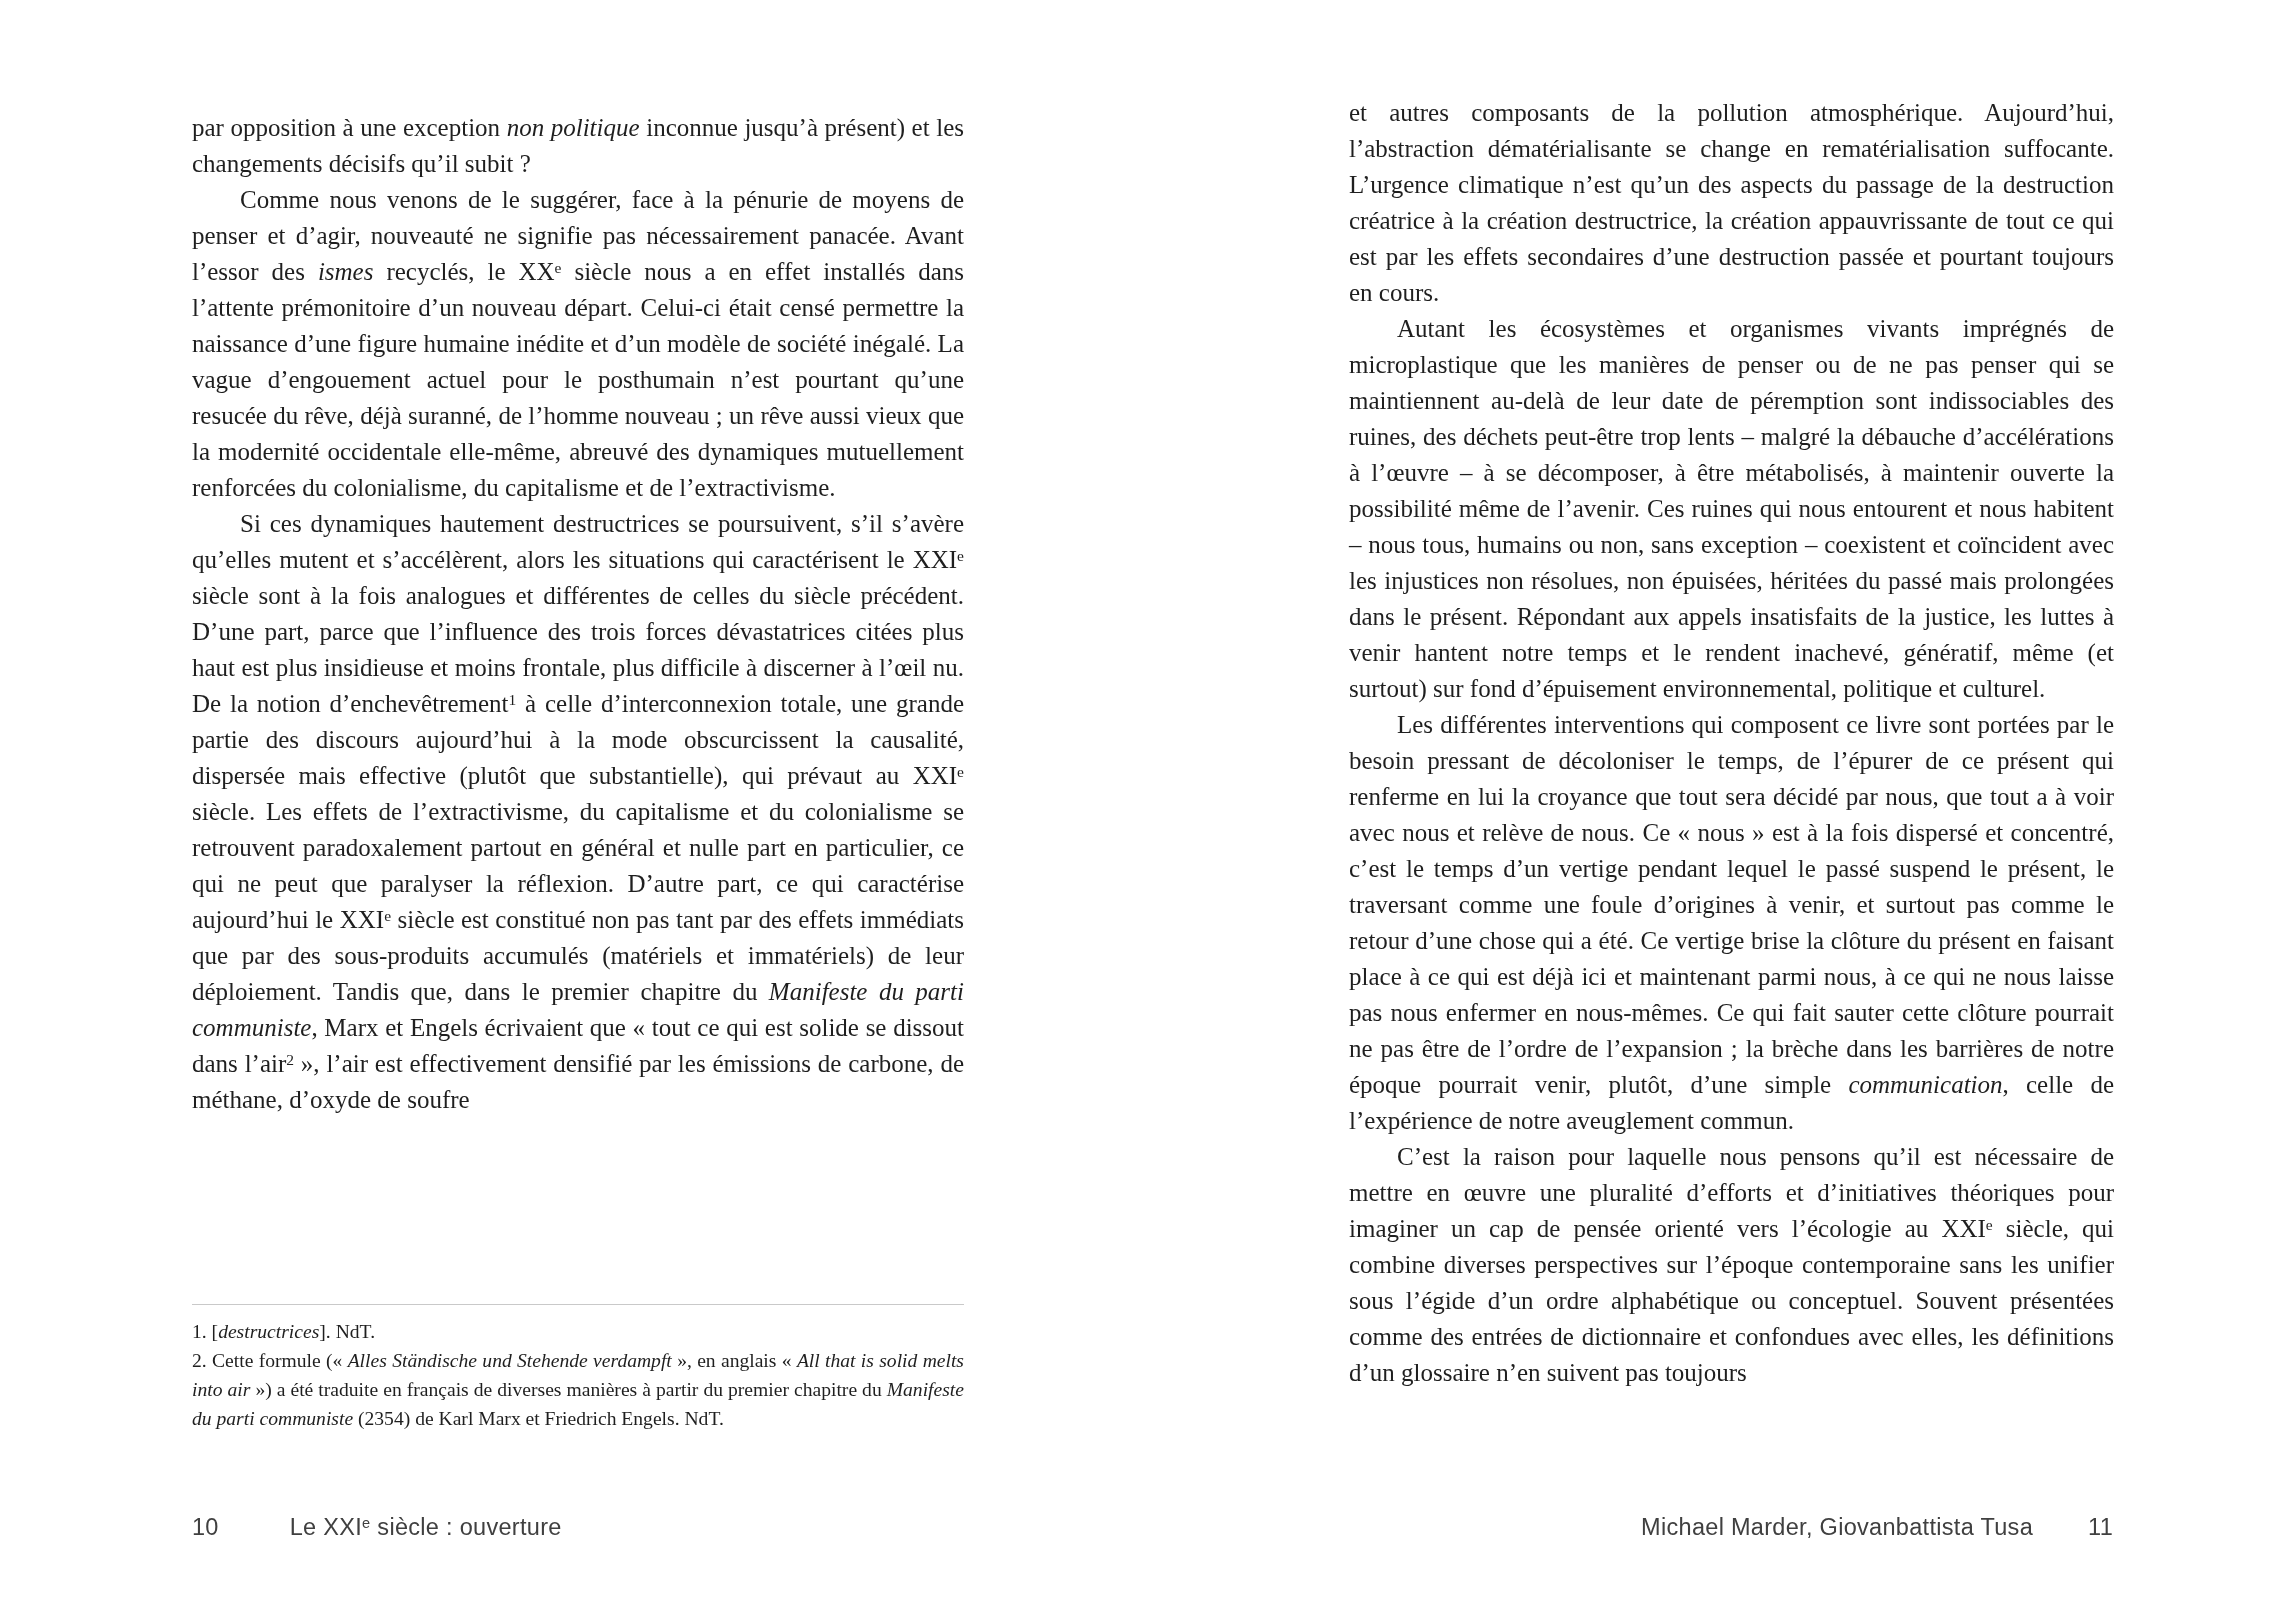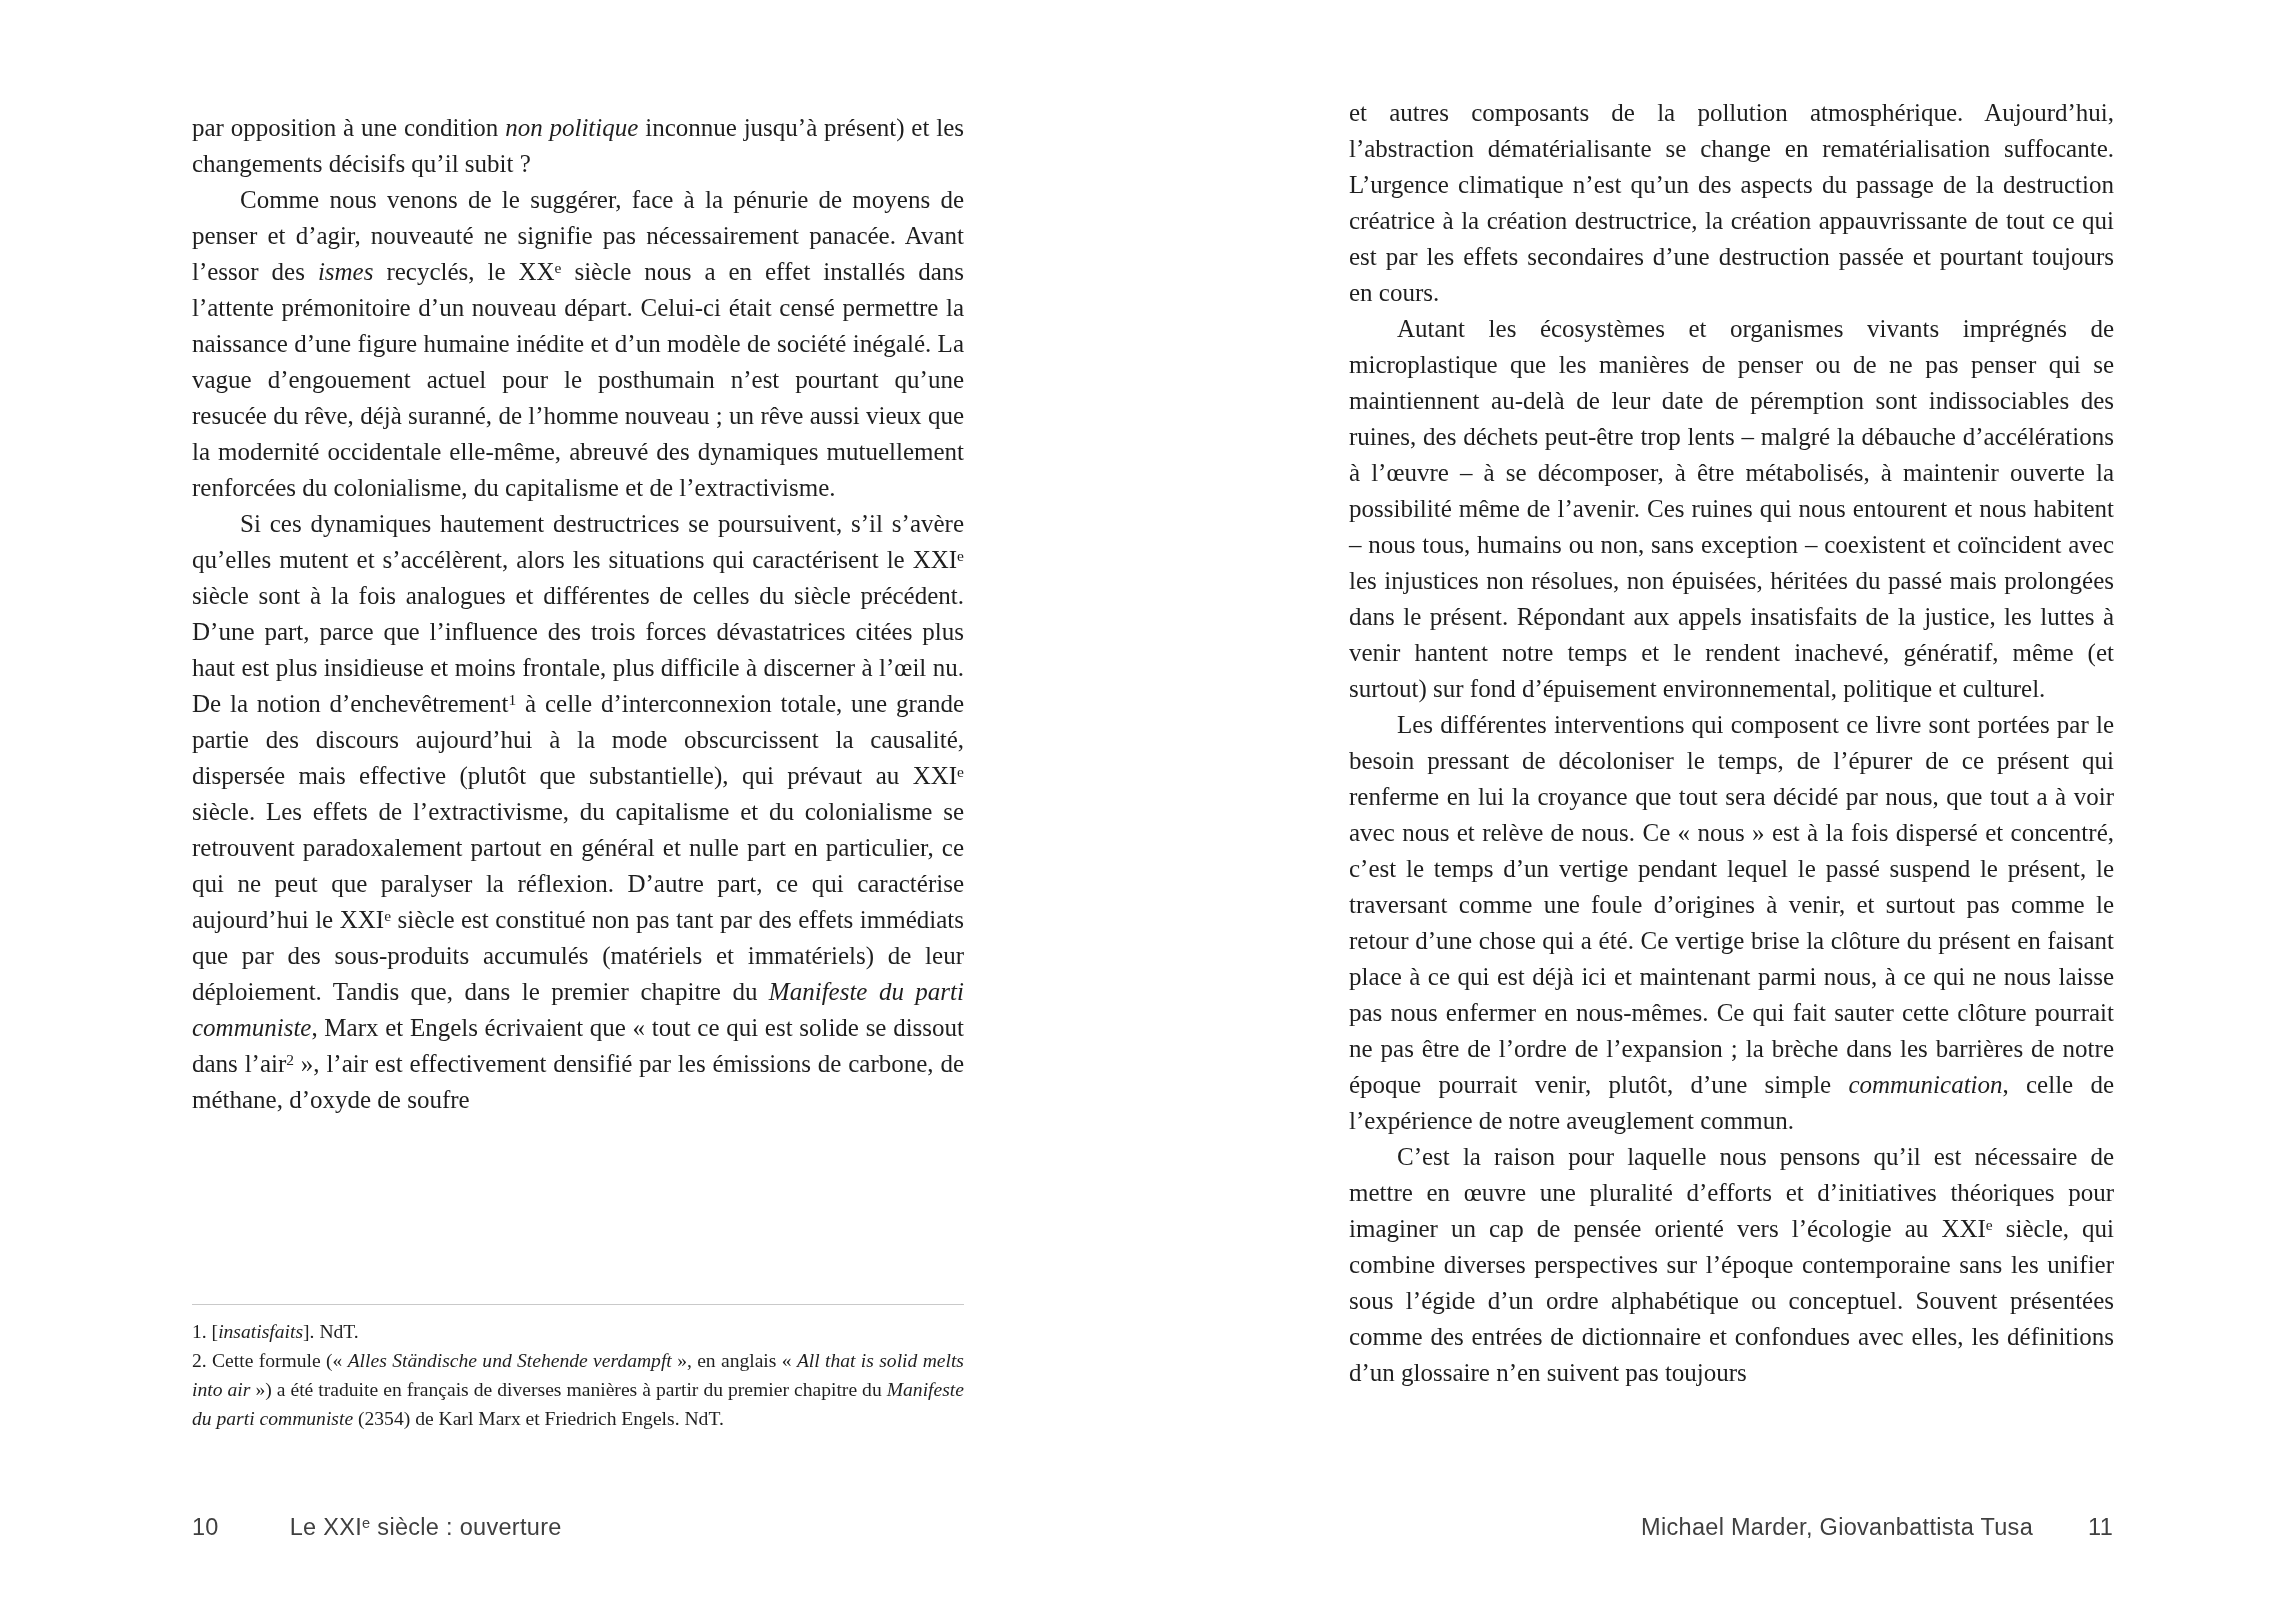--- a/index.html
+++ b/index.html
@@ -75,29 +75,29 @@
   .pagenum { font-size: 23.5px; }
   .runtitle { font-size: 23.5px; }
 </style>
 </head>
 <body>
 
 <div class="spread">
 
   <section>
     <div class="column col-left">
-        <p class="para"><span>par opposition à une condition </span><i>non politique</i><span> inconnue jusqu’à présent) et les changements décisifs qu’il subit ?</span></p>
+        <p class="para"><span>par opposition à une exception </span><i>non politique</i><span> inconnue jusqu’à présent) et les changements décisifs qu’il subit ?</span></p>
         <p class="para indent"><span>Comme nous venons de le suggérer, face à la pénurie de moyens de penser et d’agir, nouveauté ne signifie pas nécessairement panacée. Avant l’essor des </span><i>ismes</i><span> recyclés, le XX</span><sup>e</sup><span> siècle nous a en effet installés dans l’attente prémonitoire d’un nouveau départ. Celui-ci était censé permettre la naissance d’une figure humaine inédite et d’un modèle de société inégalé. La vague d’engouement actuel pour le posthumain n’est pourtant qu’une resucée du rêve, déjà suranné, de l’homme nouveau ; un rêve aussi vieux que la modernité occidentale elle-même, abreuvé des dynamiques mutuellement renforcées du colonialisme, du capitalisme et de l’extractivisme.</span></p>
         <p class="para indent"><span>Si ces dynamiques hautement destructrices se poursuivent, s’il s’avère qu’elles mutent et s’accélèrent, alors les situations qui caractérisent le XXI</span><sup>e</sup><span> siècle sont à la fois analogues et différentes de celles du siècle précédent. D’une part, parce que l’influence des trois forces dévastatrices citées plus haut est plus insidieuse et moins frontale, plus difficile à discerner à l’œil nu. De la notion d’enchevêtrement</span><sup>1</sup><span> à celle d’interconnexion totale, une grande partie des discours aujourd’hui à la mode obscurcissent la causalité, dispersée mais effective (plutôt que substantielle), qui prévaut au XXI</span><sup>e</sup><span> siècle. Les effets de l’extractivisme, du capitalisme et du colonialisme se retrouvent paradoxalement partout en général et nulle part en particulier, ce qui ne peut que paralyser la réflexion. D’autre part, ce qui caractérise aujourd’hui le XXI</span><sup>e</sup><span> siècle est constitué non pas tant par des effets immédiats que par des sous-produits accumulés (matériels et immatériels) de leur déploiement. Tandis que, dans le premier chapitre du </span><i>Manifeste du parti communiste</i><span>, Marx et Engels écrivaient que « tout ce qui est solide se dissout dans l’air</span><sup>2</sup><span> », l’air est effectivement densifié par les émissions de carbone, de méthane, d’oxyde de soufre</span></p>
       </div>
 
     <div class="footnotes">
       <hr class="footnote-rule">
       <div>
-          <p class="para"><span>1. [</span><i>insatisfaits</i><span>]. NdT.</span></p>
+          <p class="para"><span>1. [</span><i>destructrices</i><span>]. NdT.</span></p>
           <p class="para"><span>2. Cette formule (« </span><i>Alles Ständische und Stehende verdampft</i><span> », en anglais « </span><i>All that is solid melts into air</i><span> ») a été traduite en français de diverses manières à partir du premier chapitre du </span><i>Manifeste du parti communiste</i><span> (2354) de Karl Marx et Friedrich Engels. NdT.</span></p>
         </div>
     </div>
 
     <footer class="footer footer-left">
       <span class="pagenum">10</span>
       <span class="runtitle"><span>Le XXI</span><sup>e</sup><span> siècle : ouverture</span></span>
     </footer>
   </section>
 

